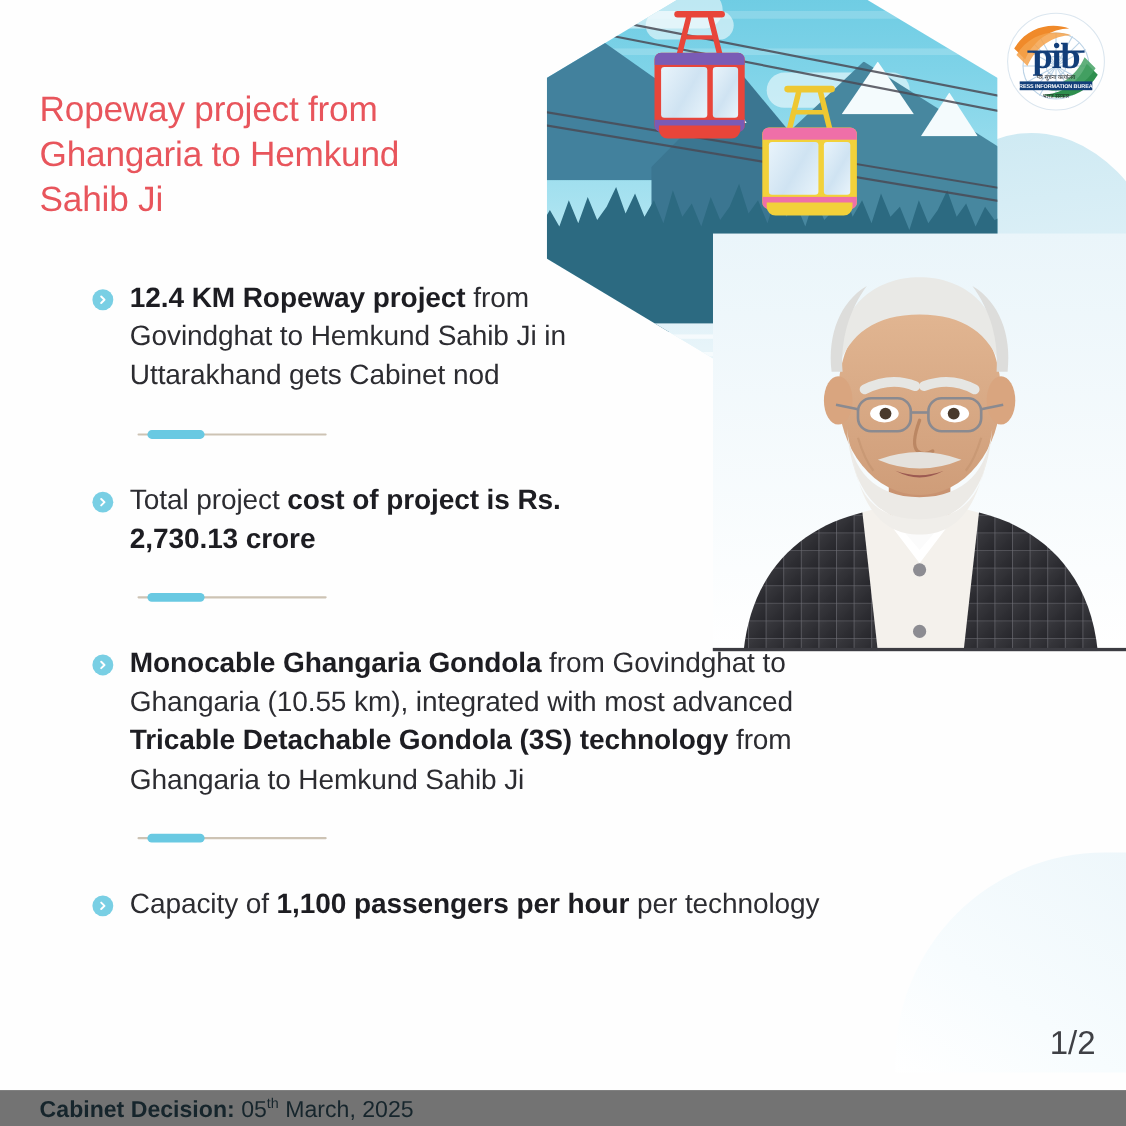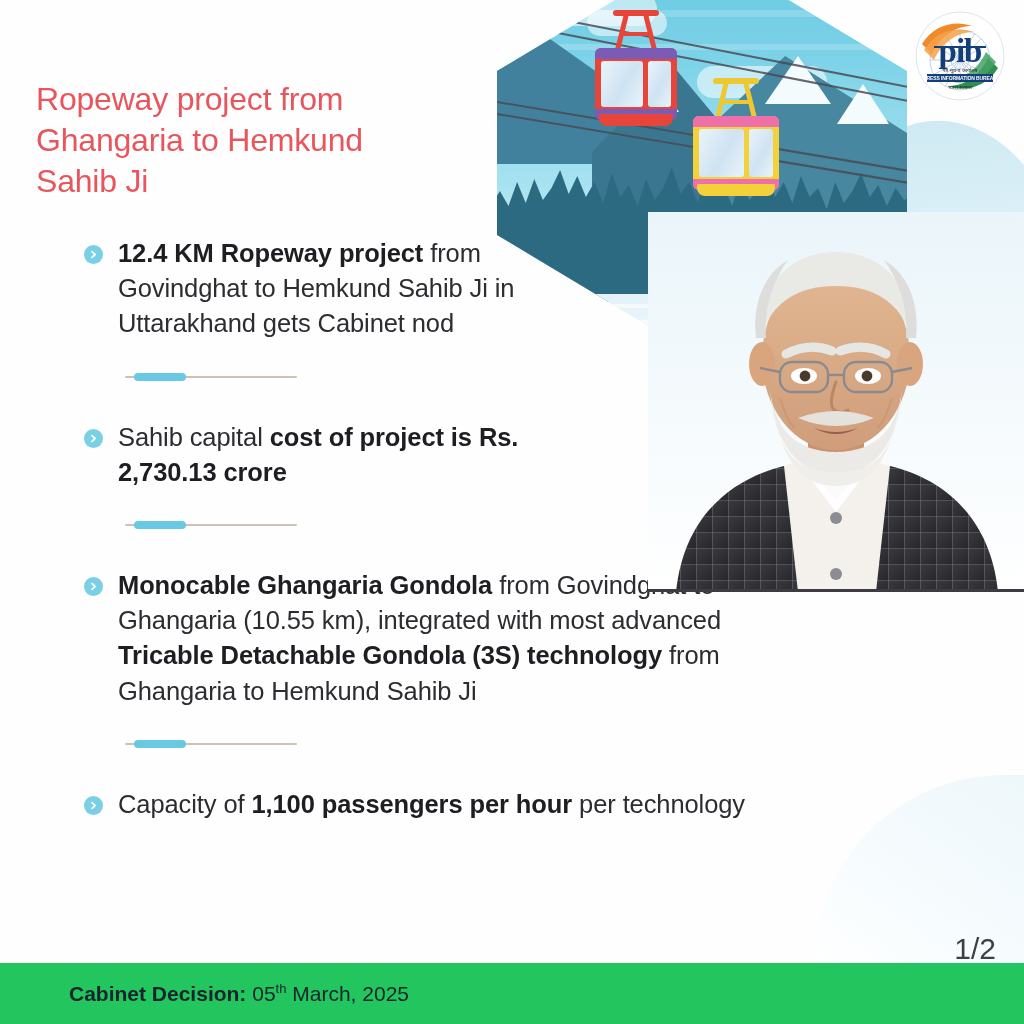--- a/index.html
+++ b/index.html
@@ -293,26 +293,25 @@
     font-size: 30px;
     color: #3f4045;
     font-weight: 400;
     z-index: 6;
   }
 
   
   .footer {
     position: absolute;
     left: 0; right: 0; bottom: 0;
-    height: 61px;
-    background: #22c55e;
+    height: 33px;
+    background: #737373;
     display: flex;
     align-items: center;
     z-index: 7;
-    padding-left: 33px;
   }
   .footer-text {
     margin-left: 36px;
     font-size: 21px;
     color: #16252c;
     font-weight: 400;
   }
   .footer-text b { font-weight: 700; }
   .footer-text sup { font-size: .62em; vertical-align: super; }
 </style>
@@ -509,40 +508,40 @@
   </h1>
 
   <div class="content">
 
     <div class="bullet-row">
       <span class="bullet-icon">
         <svg width="9" height="9" viewBox="0 0 9 9">
             <path d="M3 1.6 L6 4.5 L3 7.4" stroke="#ffffff" stroke-width="1.8" fill="none" stroke-linecap="round" stroke-linejoin="round"></path>
           </svg>
       </span>
-      <div class="bullet-text" style="width:420px;">
+      <div class="bullet-text" style="width:420px;margin-top:18px;">
         <b>12.4 KM Ropeway project</b><span> from Govindghat to Hemkund Sahib Ji in Uttarakhand gets Cabinet nod</span>
       </div>
     </div>
 
     <div class="gap-sm"></div>
     <div class="divider">
       <span class="line"></span>
       <span class="accent"></span>
     </div>
     <div class="gap-md"></div>
 
     <div class="bullet-row">
       <span class="bullet-icon">
         <svg width="9" height="9" viewBox="0 0 9 9">
             <path d="M3 1.6 L6 4.5 L3 7.4" stroke="#ffffff" stroke-width="1.8" fill="none" stroke-linecap="round" stroke-linejoin="round"></path>
           </svg>
       </span>
       <div class="bullet-text" style="width:420px;">
-        <span>Sahib capital </span><b>cost of project is Rs. 2,730.13 crore</b>
+        <span>Total project </span><b>cost of project is Rs. 2,730.13 crore</b>
       </div>
     </div>
 
     <div class="gap-sm"></div>
     <div class="divider">
       <span class="line"></span>
       <span class="accent"></span>
     </div>
     <div class="gap-md"></div>
 

